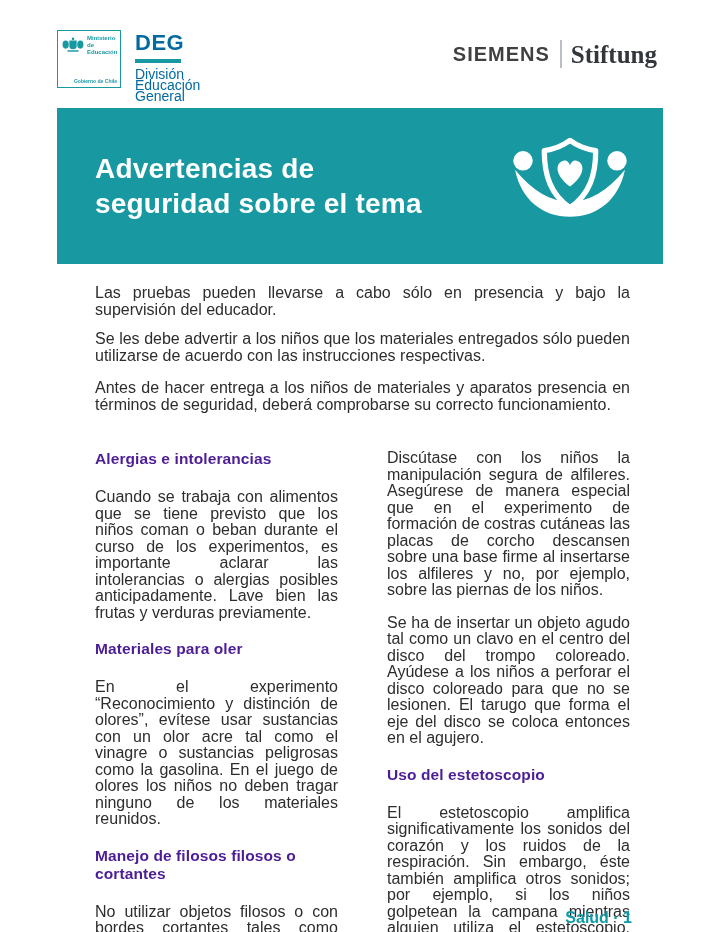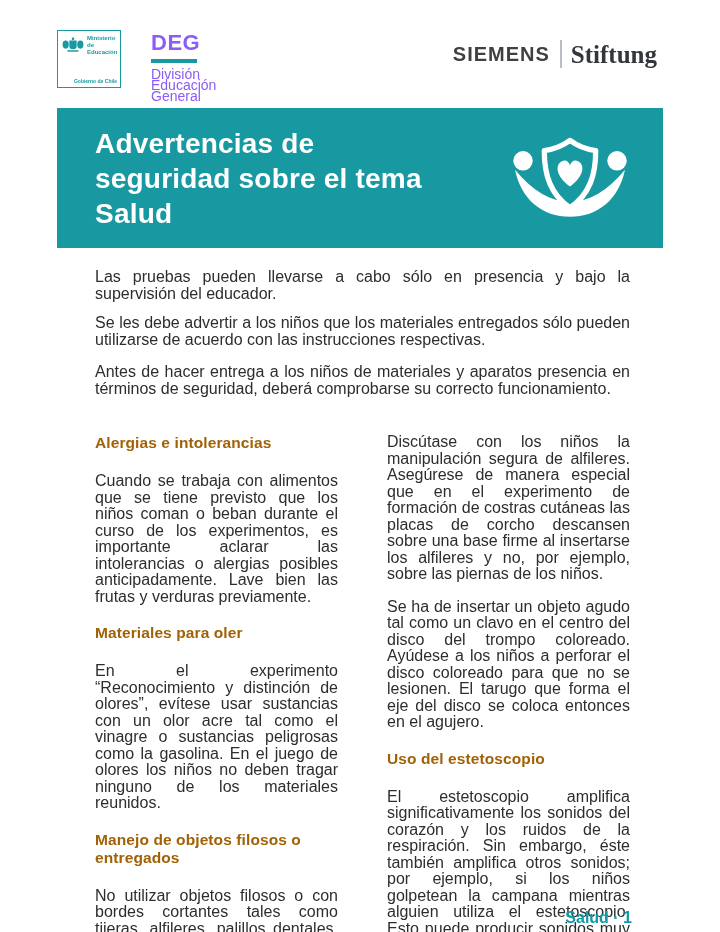--- a/index.html
+++ b/index.html
@@ -21,21 +21,21 @@
     border: 1.5px solid #1899a2;
     background: #fff;
   }
   .gov-top { display: flex; align-items: flex-start; padding: 4px 3px 0 4px; gap: 3px; }
   .gov-crest { flex: 0 0 auto; margin-top: 2px; }
   .gov-name { font-size: 6px; line-height: 7px; font-weight: 700; color: #1899a2; }
   .gov-footer {
     position: absolute; right: 3px; bottom: 3px;
     font-size: 5px; font-weight: 700; color: #1899a2;
   }
-  .deg-block { position: absolute; left: 94px; top: 4px; color: #8b5cf6; }
+  .deg-block { position: absolute; left: 78px; top: 4px; color: #0369a1; }
   .deg-acronym { font-size: 22px; font-weight: 700; letter-spacing: 0.5px; line-height: 22px; }
   .deg-rule { width: 46px; height: 4px; background: #1899a2; margin: 5px 0 6px 0; }
   .deg-lines { font-size: 14px; font-weight: 400; line-height: 11px; }
   .siemens-block {
     position: absolute; right: 6px; top: 12px;
     display: flex; align-items: center;
   }
   .siemens-wordmark {
     color: #404040; font-weight: 700; font-size: 20px;
     letter-spacing: 1px; line-height: 26px; text-align: right;
@@ -43,21 +43,21 @@
   .siemens-divider { width: 2px; height: 28px; background: #b9bec4; margin: 0 9px 0 10px; }
   .stiftung-wordmark {
     font-family: "Liberation Serif", serif;
     color: #33373c; font-size: 25px; line-height: 27px; font-weight: bold;
   }
 
   
   .banner {
     position: relative;
     margin: 18px 57px 0 57px;
-    height: 140px;
+    height: 156px;
     background: #1899a2;
     display: flex; align-items: center;
   }
   .banner-title {
     padding-left: 38px;
     color: #ffffff; font-weight: 700;
     font-size: 28px; line-height: 35px;
     letter-spacing: 0.2px;
   }
   .banner-icon { position: absolute; right: 34px; top: 28px; }
@@ -67,21 +67,21 @@
   p.body {
     font-size: 16px; line-height: 16.5px;
     text-align: justify; color: #2d2d2d;
     margin: 0 0 13px 0;
   }
   p.body.last-intro { margin-top: 16px; }
 
   .columns { display: flex; gap: 49px; margin: 37px 90px 0 95px; }
   .col { flex: 1 1 0; min-width: 0; }
   h2.section-heading {
-    color: #a16207; font-size: 15.5px; line-height: 18px;
+    color: #4c1d95; font-size: 15.5px; line-height: 18px;
     font-weight: 700; margin: 0 0 21px 0; letter-spacing: 0.1px;
   }
   .col p.body { margin-bottom: 16px; }
   .col p.sect-end { margin-bottom: 19px; }
 
   
   .page-number {
     position: absolute; right: 88px; bottom: 33px;
     color: #0f9aa6; font-size: 16px; font-weight: 700;
   }
@@ -126,21 +126,20 @@
       <span class="siemens-wordmark">SIEMENS</span>
       <span class="siemens-divider"></span>
       <span class="stiftung-wordmark">Stiftung</span>
     </div>
   </div>
 
   <div class="banner">
     <div class="banner-title">
       <div>Advertencias de</div>
       <div>seguridad sobre el tema</div>
-      <div>Salud</div>
     </div>
     <span class="banner-icon">
       <svg width="118" height="86" viewBox="0 0 132 97">
 
         <path d="M4 38 C 24 62 44 74 66 74 C 88 74 108 62 128 38 C 121 72 97 91 66 91 C 35 91 11 72 4 38 Z" fill="#ffffff"></path>
 
         <circle cx="13" cy="28" r="11" fill="#ffffff"></circle>
         <circle cx="119" cy="28" r="11" fill="#ffffff"></circle>
 
         <path d="M66 5 C 74 11 84 15 95 16.5 C 95 44 88 66 66 81 C 44 66 37 44 37 16.5 C 48 15 58 11 66 5 Z" fill="#1899a2" stroke="#ffffff" stroke-width="6" stroke-linejoin="round"></path>
@@ -158,21 +157,21 @@
 
   <div class="columns">
 
     <div class="col">
       <h2 class="section-heading">Alergias e intolerancias</h2>
       <p class="body sect-end">Cuando se trabaja con alimentos que se tiene previsto que los niños coman o beban durante el curso de los experimentos, es importante aclarar las intolerancias o alergias posibles anticipadamente. Lave bien las frutas y verduras previamente.</p>
 
       <h2 class="section-heading">Materiales para oler</h2>
       <p class="body sect-end">En el experimento “Reconocimiento y distinción de olores”, evítese usar sustancias con un olor acre tal como el vinagre o sustancias peligrosas como la gasolina. En el juego de olores los niños no deben tragar ninguno de los materiales reunidos.</p>
 
-      <h2 class="section-heading">Manejo de objetos filosos o entregados</h2>
+      <h2 class="section-heading">Manejo de filosos filosos o cortantes</h2>
       <p class="body">No utilizar objetos filosos o con bordes cortantes tales como tijeras, alfileres, palillos dentales, etc. para el juego de memoria sensorial.</p>
     </div>
 
     <div class="col">
       <p class="body">Discútase con los niños la manipulación segura de alfileres. Asegúrese de manera especial que en el experimento de formación de costras cutáneas las placas de corcho descansen sobre una base firme al insertarse los alfileres y no, por ejemplo, sobre las piernas de los niños.</p>
       <p class="body sect-end">Se ha de insertar un objeto agudo tal como un clavo en el centro del disco del trompo coloreado. Ayúdese a los niños a perforar el disco coloreado para que no se lesionen. El tarugo que forma el eje del disco se coloca entonces en el agujero.</p>
 
       <h2 class="section-heading">Uso del estetoscopio</h2>
       <p class="body">El estetoscopio amplifica significativamente los sonidos del corazón y los ruidos de la respiración. Sin embargo, éste también amplifica otros sonidos; por ejemplo, si los niños golpetean la campana mientras alguien utiliza el estetoscopio. Esto puede producir sonidos muy fuertes y desagradables en los oídos. Asegúrese de que los niños utilicen el estetoscopio con el cuidado apropiado.</p>
     </div>

